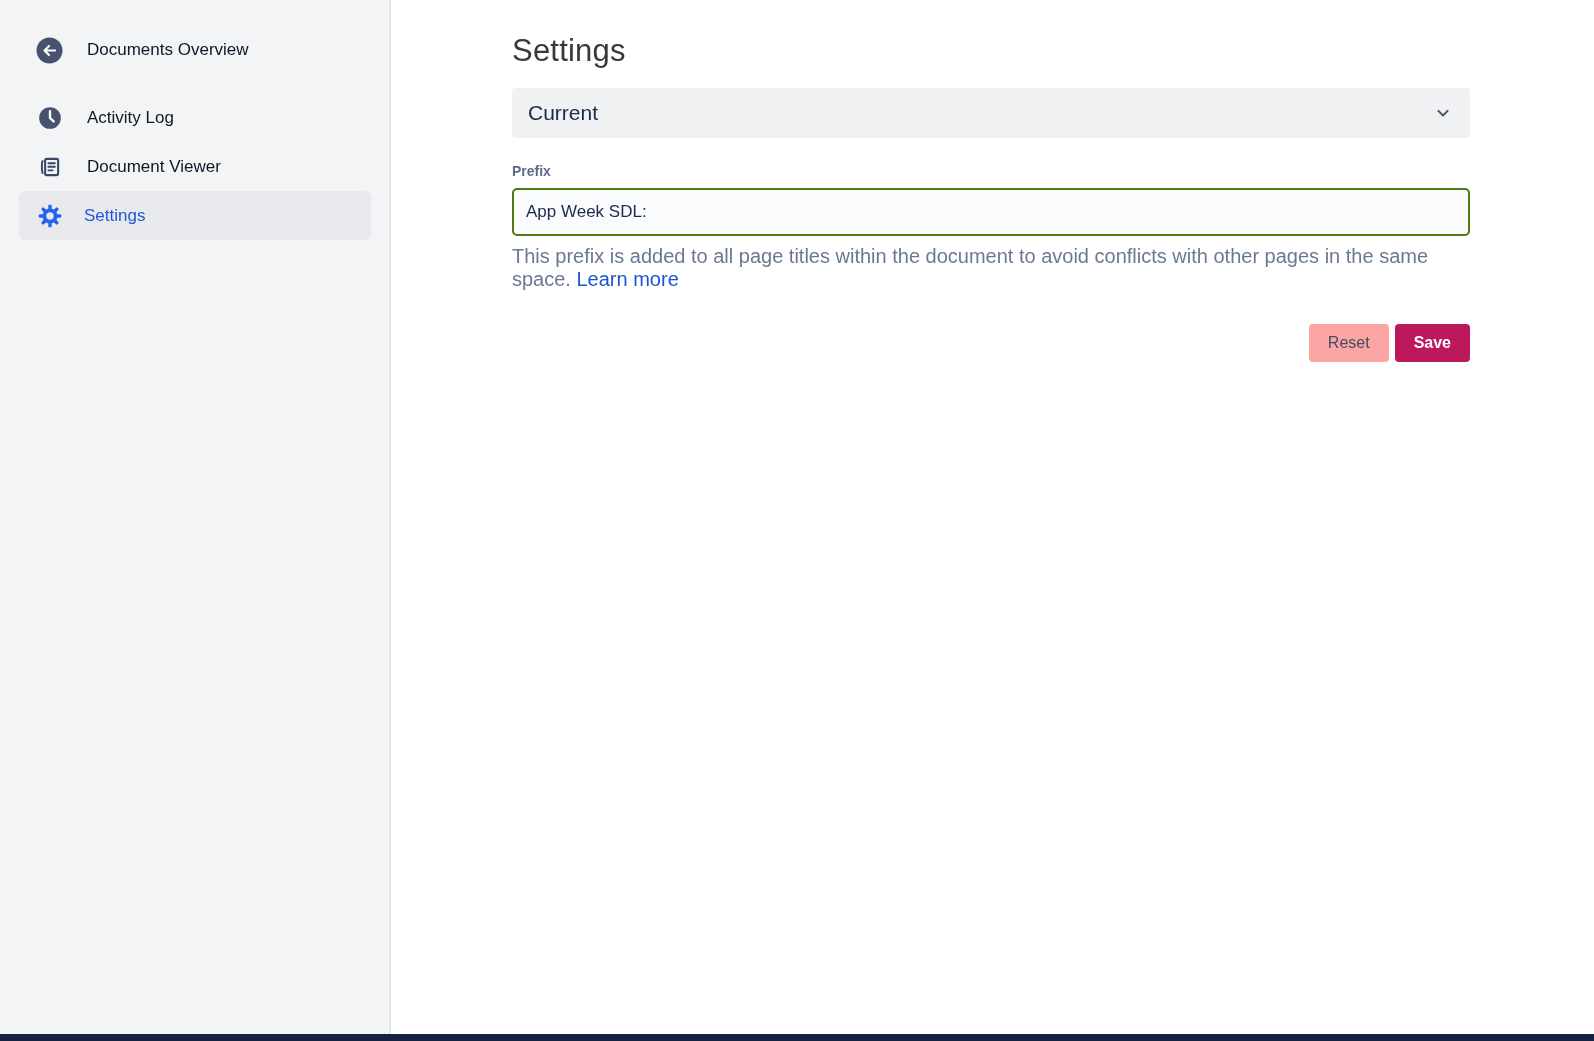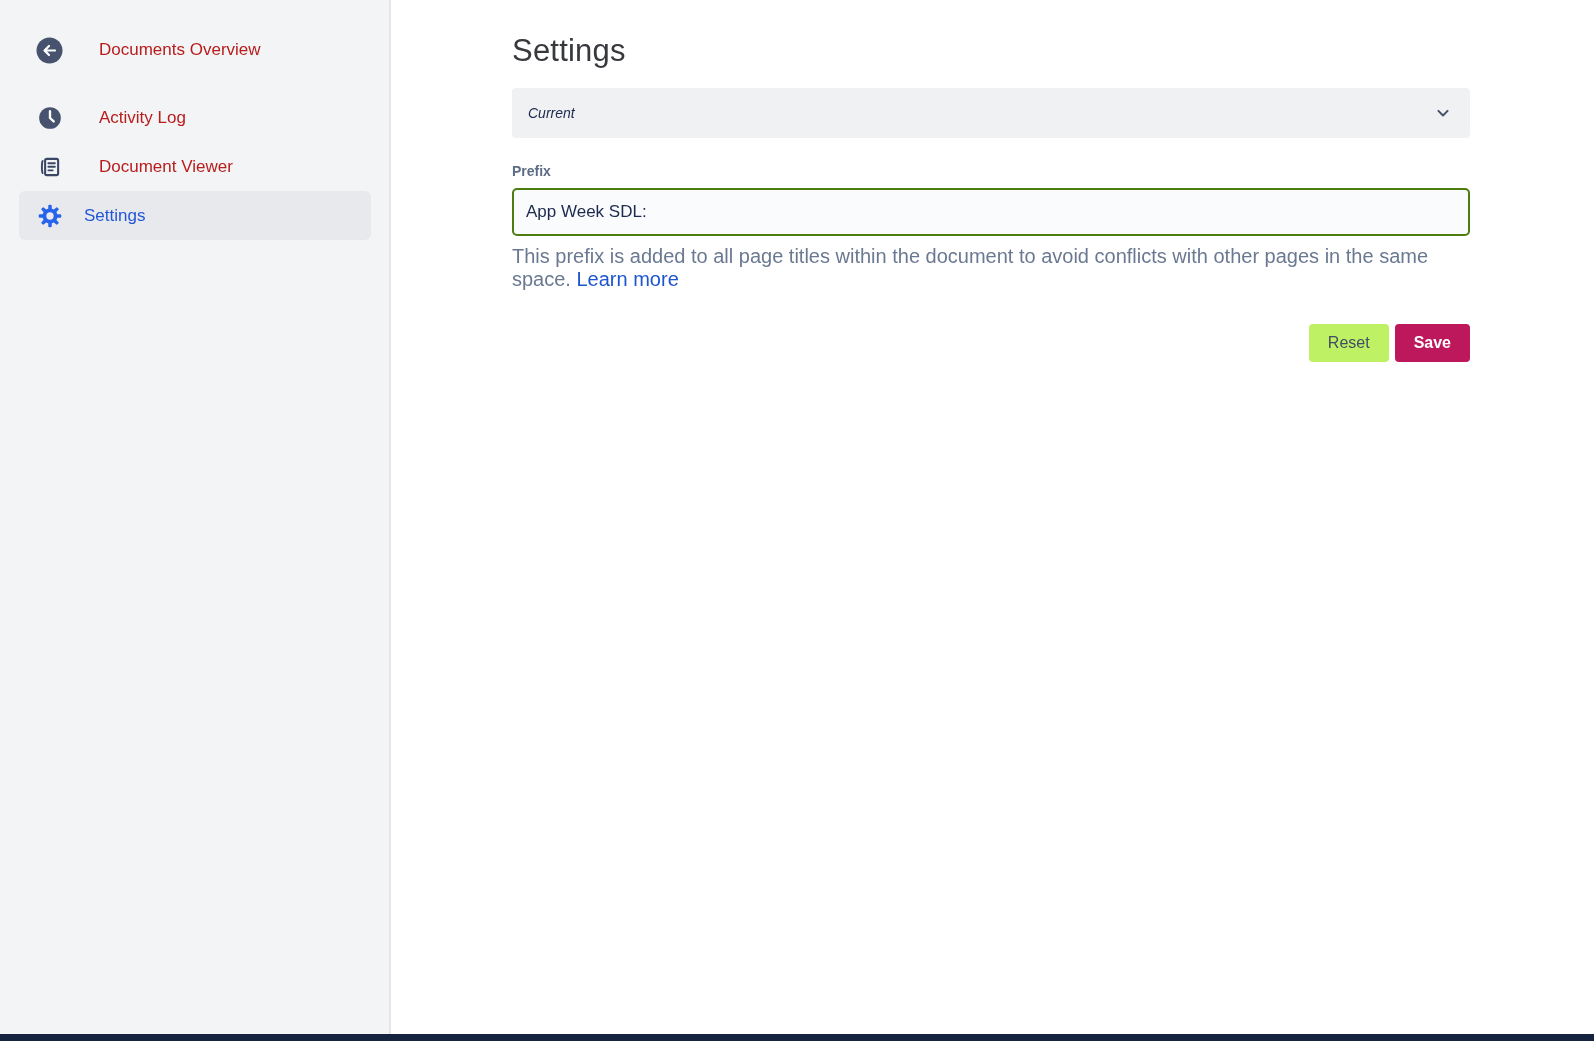--- a/index.html
+++ b/index.html
@@ -33,23 +33,23 @@
   }
   .nav-row .icon-box {
     width: 27px;
     height: 27px;
     display: flex;
     align-items: center;
     justify-content: center;
     flex-shrink: 0;
   }
   .nav-row .nav-label {
-    margin-left: 36px;
+    margin-left: 24px;
     font-size: 17px;
-    color: #b91c1c;
+    color: #0f172a;
   }
   .back-row {
     height: 40px;
     margin-bottom: 23px;
   }
   .nav-row.active {
     margin: 0 18px 0 19px;
     padding-left: 17px;
     border-radius: 6px;
     background: #e8e9ed;
@@ -79,23 +79,22 @@
     height: 50px;
     background: #f0f1f3;
     border-radius: 4px;
     display: flex;
     align-items: center;
     justify-content: space-between;
     padding: 0 17px 0 16px;
     cursor: pointer;
   }
   .dropdown-value {
-    font-size: 14px;
+    font-size: 21px;
     color: #1c2a4e;
-    font-style: italic;
   }
   .field-label {
     margin-top: 25px;
     font-size: 14px;
     font-weight: 700;
     color: #5d6c85;
   }
   .text-input {
     margin-top: 9px;
     width: 100%;
@@ -129,21 +128,21 @@
   .btn {
     height: 38px;
     border: none;
     border-radius: 4px;
     font-family: "Liberation Sans", sans-serif;
     font-size: 16px;
     padding: 0 19px;
     cursor: pointer;
   }
   .btn-secondary {
-    background: #bef264;
+    background: #fca5a5;
     color: #414d63;
     text-align: center;
   }
   .btn-primary {
     background: #be185d;
     color: #ffffff;
     font-weight: 700;
   }
 
   

